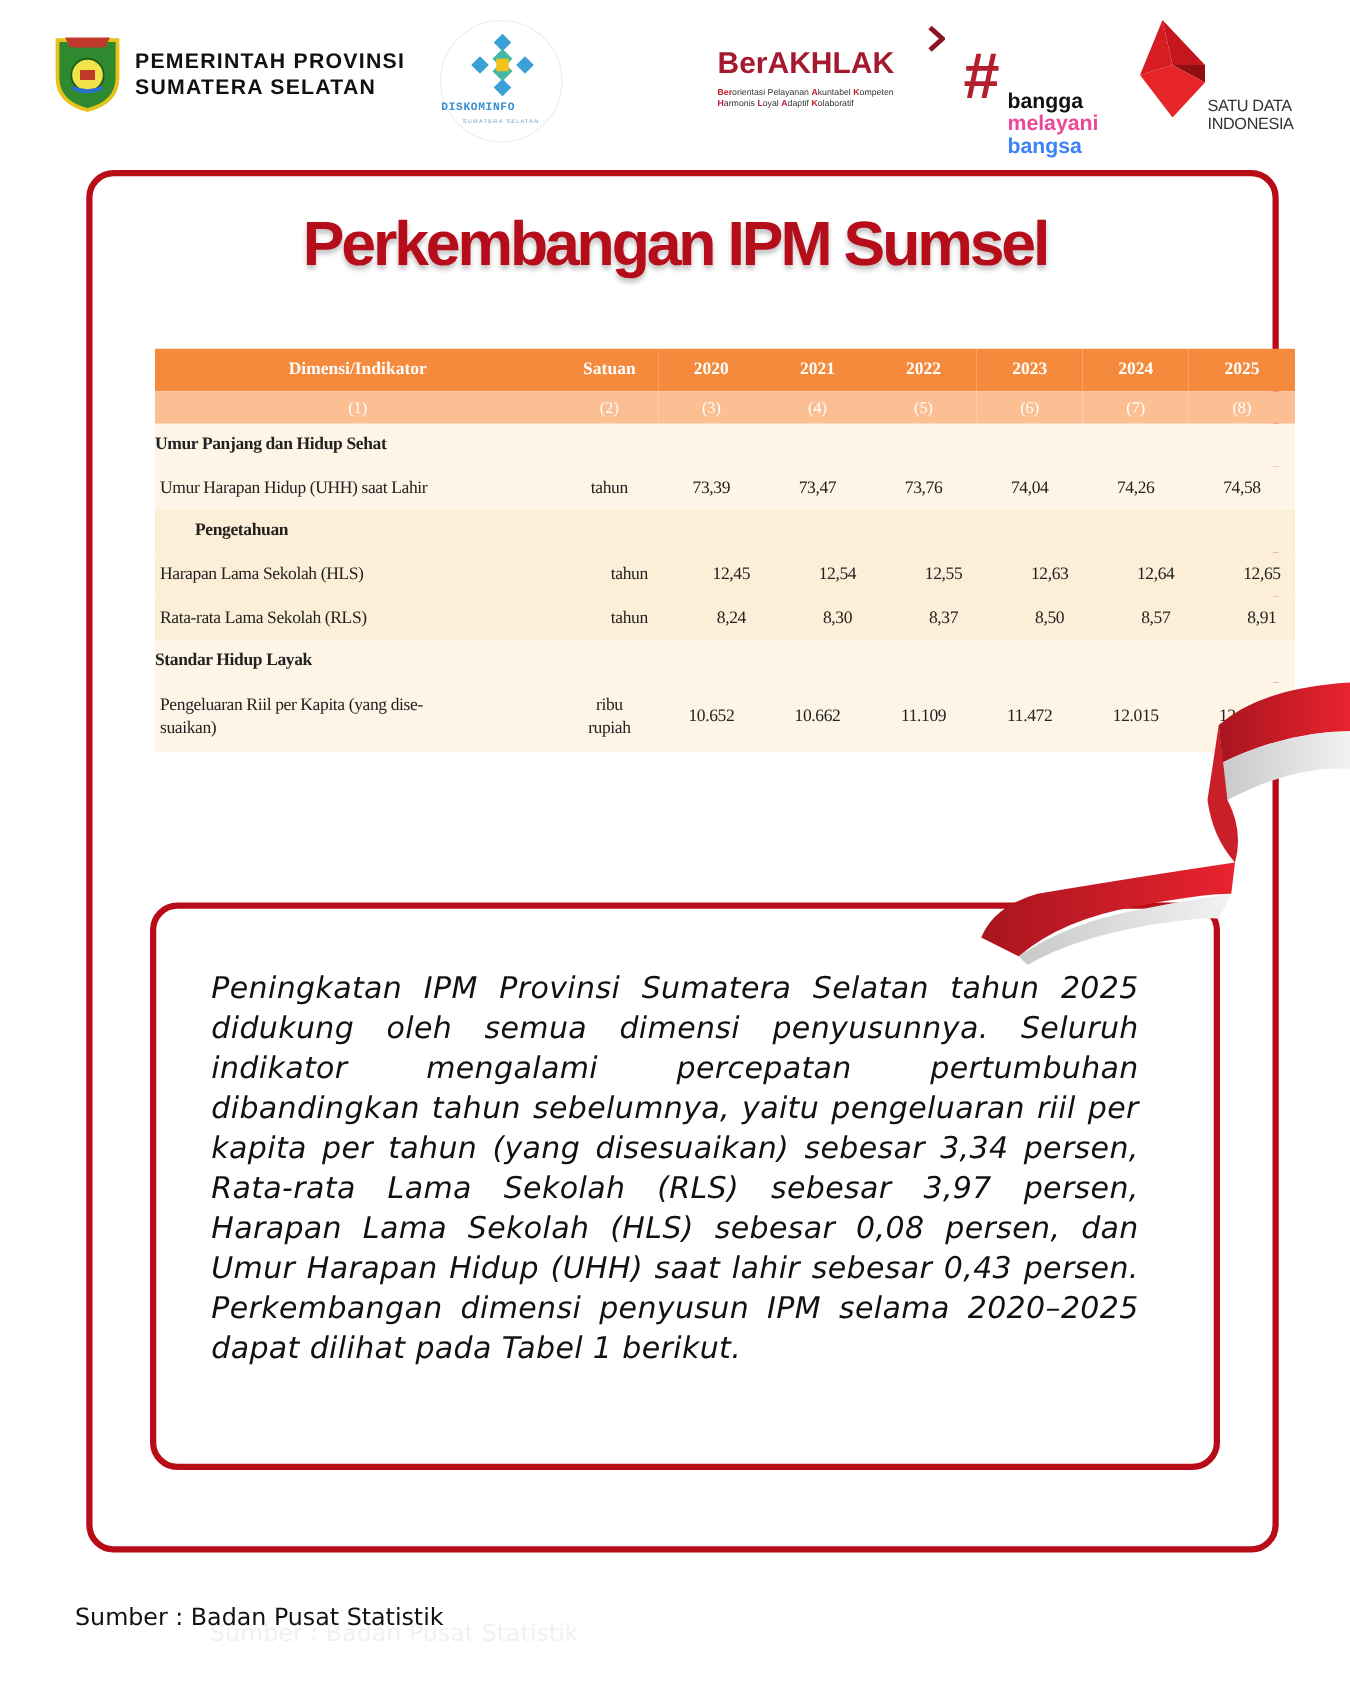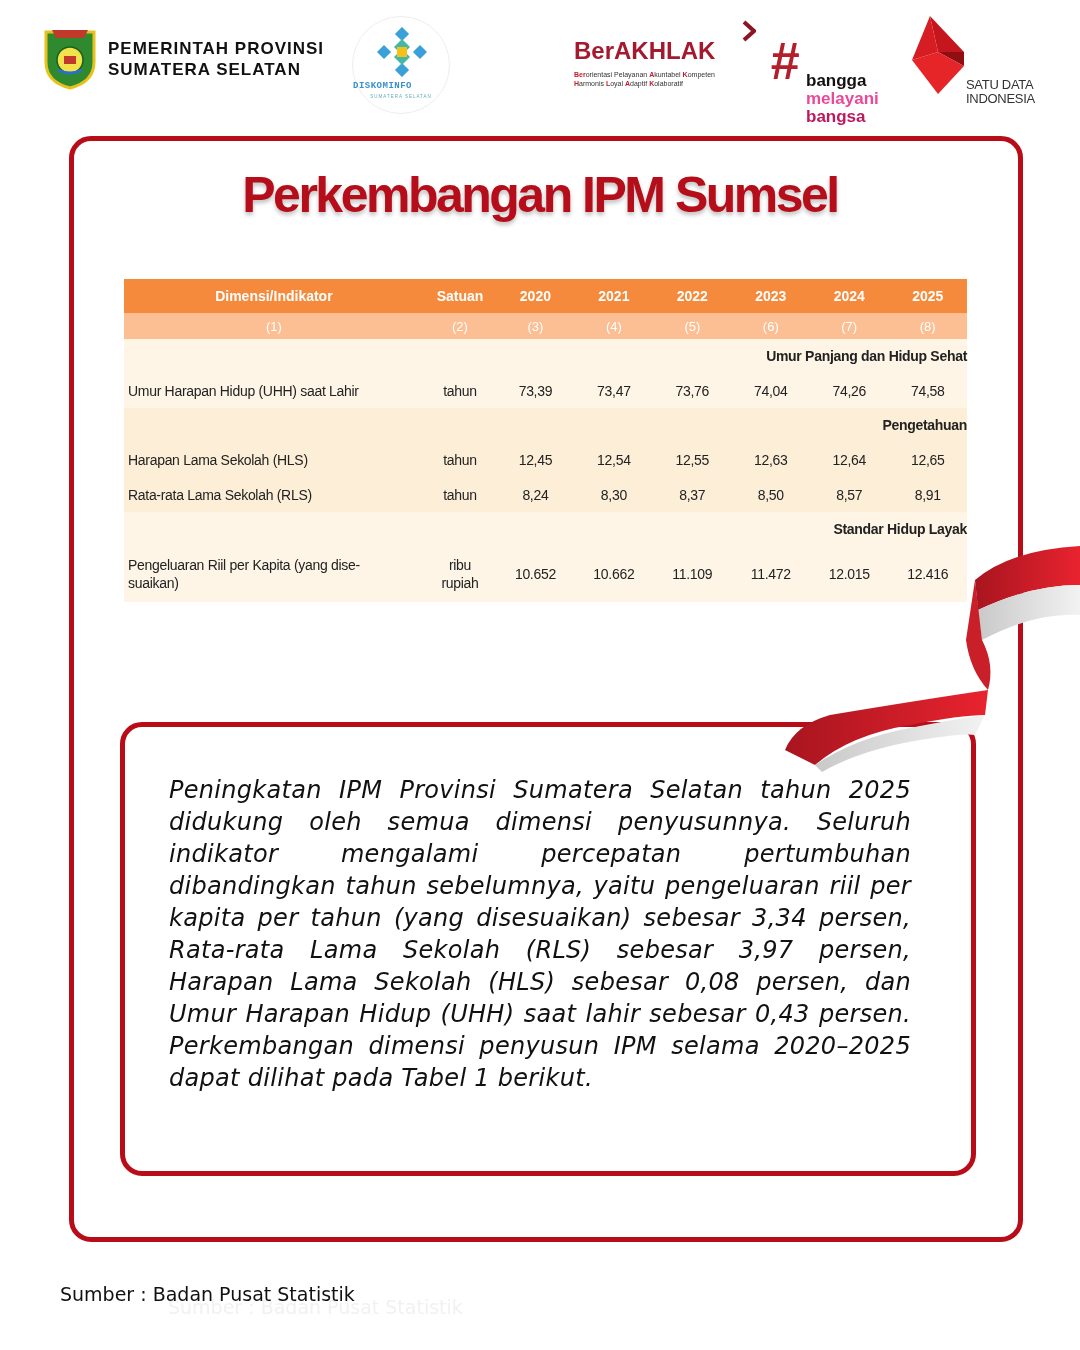--- a/index.html
+++ b/index.html
@@ -19,40 +19,40 @@
     .berakhlak .word { position: absolute; left: 2px; top: 17px; font-family: "Liberation Sans", sans-serif; font-weight: 700; font-size: 24px; color: #a5192e; letter-spacing: 0; }
     .berakhlak .chev { position: absolute; left: 170px; top: 0px; width: 14px; height: 22px; }
     .berakhlak .sub { position: absolute; left: 2px; top: 50px; font-size: 7px; line-height: 9px; color: #333; white-space: nowrap; }
     .berakhlak .sub b { color: #c01a2c; font-weight: 700; }
 
     .bangga { position: absolute; left: 770px; top: 34px; width: 130px; height: 60px; }
     .bangga .hash { position: absolute; left: 0; top: 2px; font-family: "Liberation Sans", sans-serif; font-weight: 700; font-size: 52px; line-height: 50px; color: #b3202c; font-style: italic; }
     .bangga .txt { position: absolute; left: 36px; top: 0px; font-family: "Liberation Sans", sans-serif; font-size: 17px; line-height: 18px; font-weight: 700; margin-top: 38px; }
     .bangga .txt .l1 { color: #111; display: block; }
     .bangga .txt .l2 { color: #ec4899; display: block; text-align: center; }
-    .bangga .txt .l3 { color: #be185d; display: block; }
+    .bangga .txt .l3 { color: #3b82f6; display: block; }
 
     .satudata { position: absolute; left: 912px; top: 16px; width: 140px; height: 82px; }
     .satudata .shape { position: absolute; left: 0; top: 0; width: 56px; height: 78px; }
     .satudata .txt { position: absolute; left: 54px; top: 62px; font-size: 13px; line-height: 14px; color: #333; letter-spacing: -0.3px; }
 
     
     .outer-frame { position: absolute; left: 69px; top: 136px; width: 954px; height: 1106px; border: 5px solid #b80c18; border-radius: 22px; background: #fff; }
     .title { position: absolute; left: 0; top: 166px; width: 1080px; text-align: center; font-family: "Liberation Sans", sans-serif; font-weight: 700; font-size: 50px; letter-spacing: -2.5px; color: #b50d1a; text-shadow: 0 3px 4px rgba(0,0,0,0.25); }
 
     
-    .ipm-table { position: absolute; left: 124px; top: 279px; width: 843px; border-collapse: collapse; font-family: Liberation Sans, sans-serif; font-size: 14px; color: #222; }
+    .ipm-table { position: absolute; left: 124px; top: 279px; width: 912px; border-collapse: collapse; font-family: Liberation Serif, serif; font-size: 14px; color: #222; }
     .ipm-table th, .ipm-table td { padding: 0; text-align: center; vertical-align: middle; font-weight: normal; }
     .ipm-table .hdr th { background: #f58a3c; color: #fff; height: 34px; font-size: 14px; font-weight: 700; }
     .ipm-table .num th { background: #fbbf93; color: #fff; height: 26px; font-size: 13px; }
-    .ipm-table .sec td { height: 34px; text-align: right; font-weight: 700; letter-spacing: -0.3px; margin-top: 34px; }
+    .ipm-table .sec td { height: 34px; text-align: left; font-weight: 700; letter-spacing: -0.3px; margin-top: 34px; }
     .ipm-table .ind td { height: 35px; letter-spacing: -0.3px; }
     .ipm-table .ind td.name { text-align: left; padding-left: 4px; }
     .ipm-table .g1 td { background: #fef5e7; }
-    .ipm-table .g2 td { background: #fdefd7; }
+    .ipm-table .g2 td { background: #fdefd7; padding-left: 32px; }
     .ipm-table .tall td { height: 56px; line-height: 18px; }
     .col-name { width: 298px; } .col-unit { width: 72px; } .col-y { width: 78px; }
 
     
     .ribbon { position: absolute; left: 770px; top: 540px; width: 310px; height: 240px; }
 
     
     .inner-frame { position: absolute; left: 120px; top: 722px; width: 856px; height: 454px; border: 5px solid #b80c18; border-radius: 22px; background: transparent; }
     .paragraph { position: absolute; left: 169px; top: 774px; width: 742px; font-family: "DejaVu Sans", sans-serif; font-style: italic; font-size: 24px; line-height: 32px; text-align: justify; letter-spacing: 0.3px; color: #111; }
 

